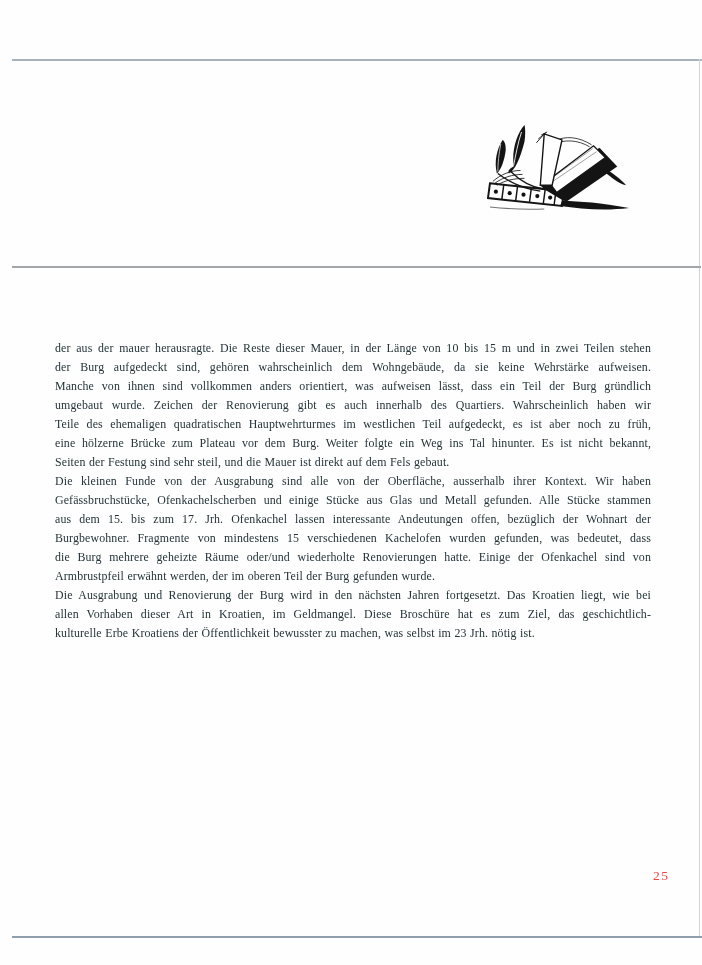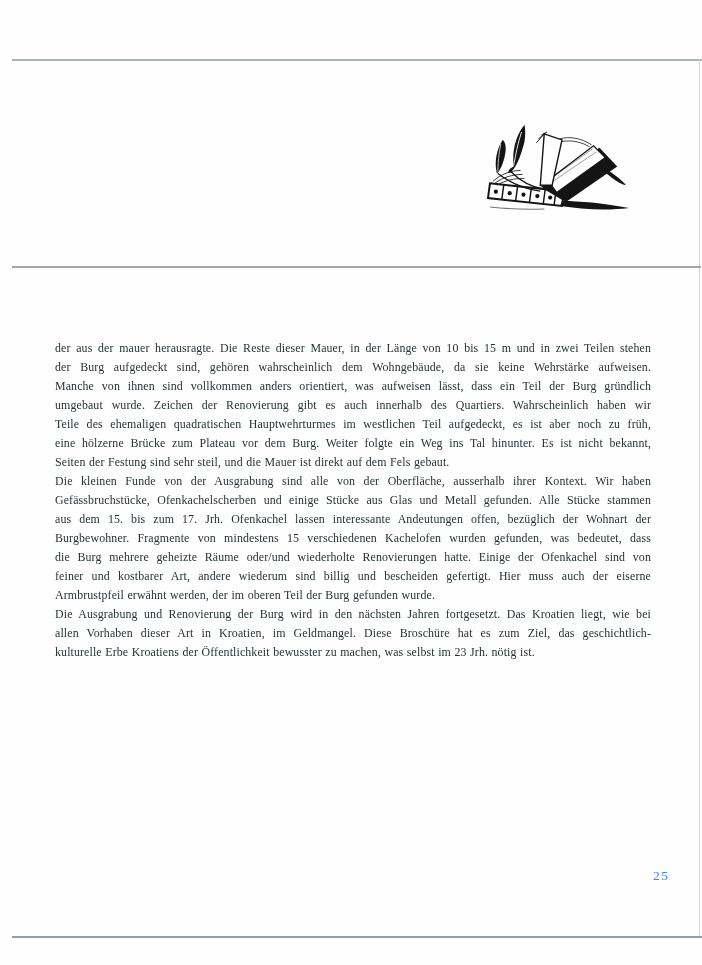--- a/index.html
+++ b/index.html
@@ -90,24 +90,23 @@
       <div class="line">Manche von ihnen sind vollkommen anders orientiert, was aufweisen lässt, dass ein Teil der Burg gründlich</div>
       <div class="line">umgebaut wurde. Zeichen der Renovierung gibt es auch innerhalb des Quartiers. Wahrscheinlich haben wir</div>
       <div class="line">Teile des ehemaligen quadratischen Hauptwehrturmes im westlichen Teil aufgedeckt, es ist aber noch zu früh,</div>
       <div class="line">eine hölzerne Brücke zum Plateau vor dem Burg. Weiter folgte ein Weg ins Tal hinunter. Es ist nicht bekannt,</div>
       <div class="line para-end">Seiten der Festung sind sehr steil, und die Mauer ist direkt auf dem Fels gebaut.</div>
       <div class="line">Die kleinen Funde von der Ausgrabung sind alle von der Oberfläche, ausserhalb ihrer Kontext. Wir haben</div>
       <div class="line">Gefässbruchstücke, Ofenkachelscherben und einige Stücke aus Glas und Metall gefunden. Alle Stücke stammen</div>
       <div class="line">aus dem 15. bis zum 17. Jrh. Ofenkachel lassen interessante Andeutungen offen, bezüglich der Wohnart der</div>
       <div class="line">Burgbewohner. Fragmente von mindestens 15 verschiedenen Kachelofen wurden gefunden, was bedeutet, dass</div>
       <div class="line">die Burg mehrere geheizte Räume oder/und wiederholte Renovierungen hatte. Einige der Ofenkachel sind von</div>
-      <div class="line">feiner und kostbarer Art, andere wiederum sind billig und bescheiden gefertigt. Hier muss auch der eiserne</div>
       <div class="line para-end">Armbrustpfeil erwähnt werden, der im oberen Teil der Burg gefunden wurde.</div>
       <div class="line">Die Ausgrabung und Renovierung der Burg wird in den nächsten Jahren fortgesetzt. Das Kroatien liegt, wie bei</div>
       <div class="line">allen Vorhaben dieser Art in Kroatien, im Geldmangel. Diese Broschüre hat es zum Ziel, das geschichtlich-</div>
       <div class="line para-end">kulturelle Erbe Kroatiens der Öffentlichkeit bewusster zu machen, was selbst im 23 Jrh. nötig ist.</div>
     </div>
 
-  <div class="pagenum" style="color: #3b82f6;">25</div>
+  <div class="pagenum" style="color: #ef4444;">25</div>
 
   <div class="rule rule-bottom" style="background: rgb(141, 160, 172);"></div>
 
 </div>
 
 </body></html>

